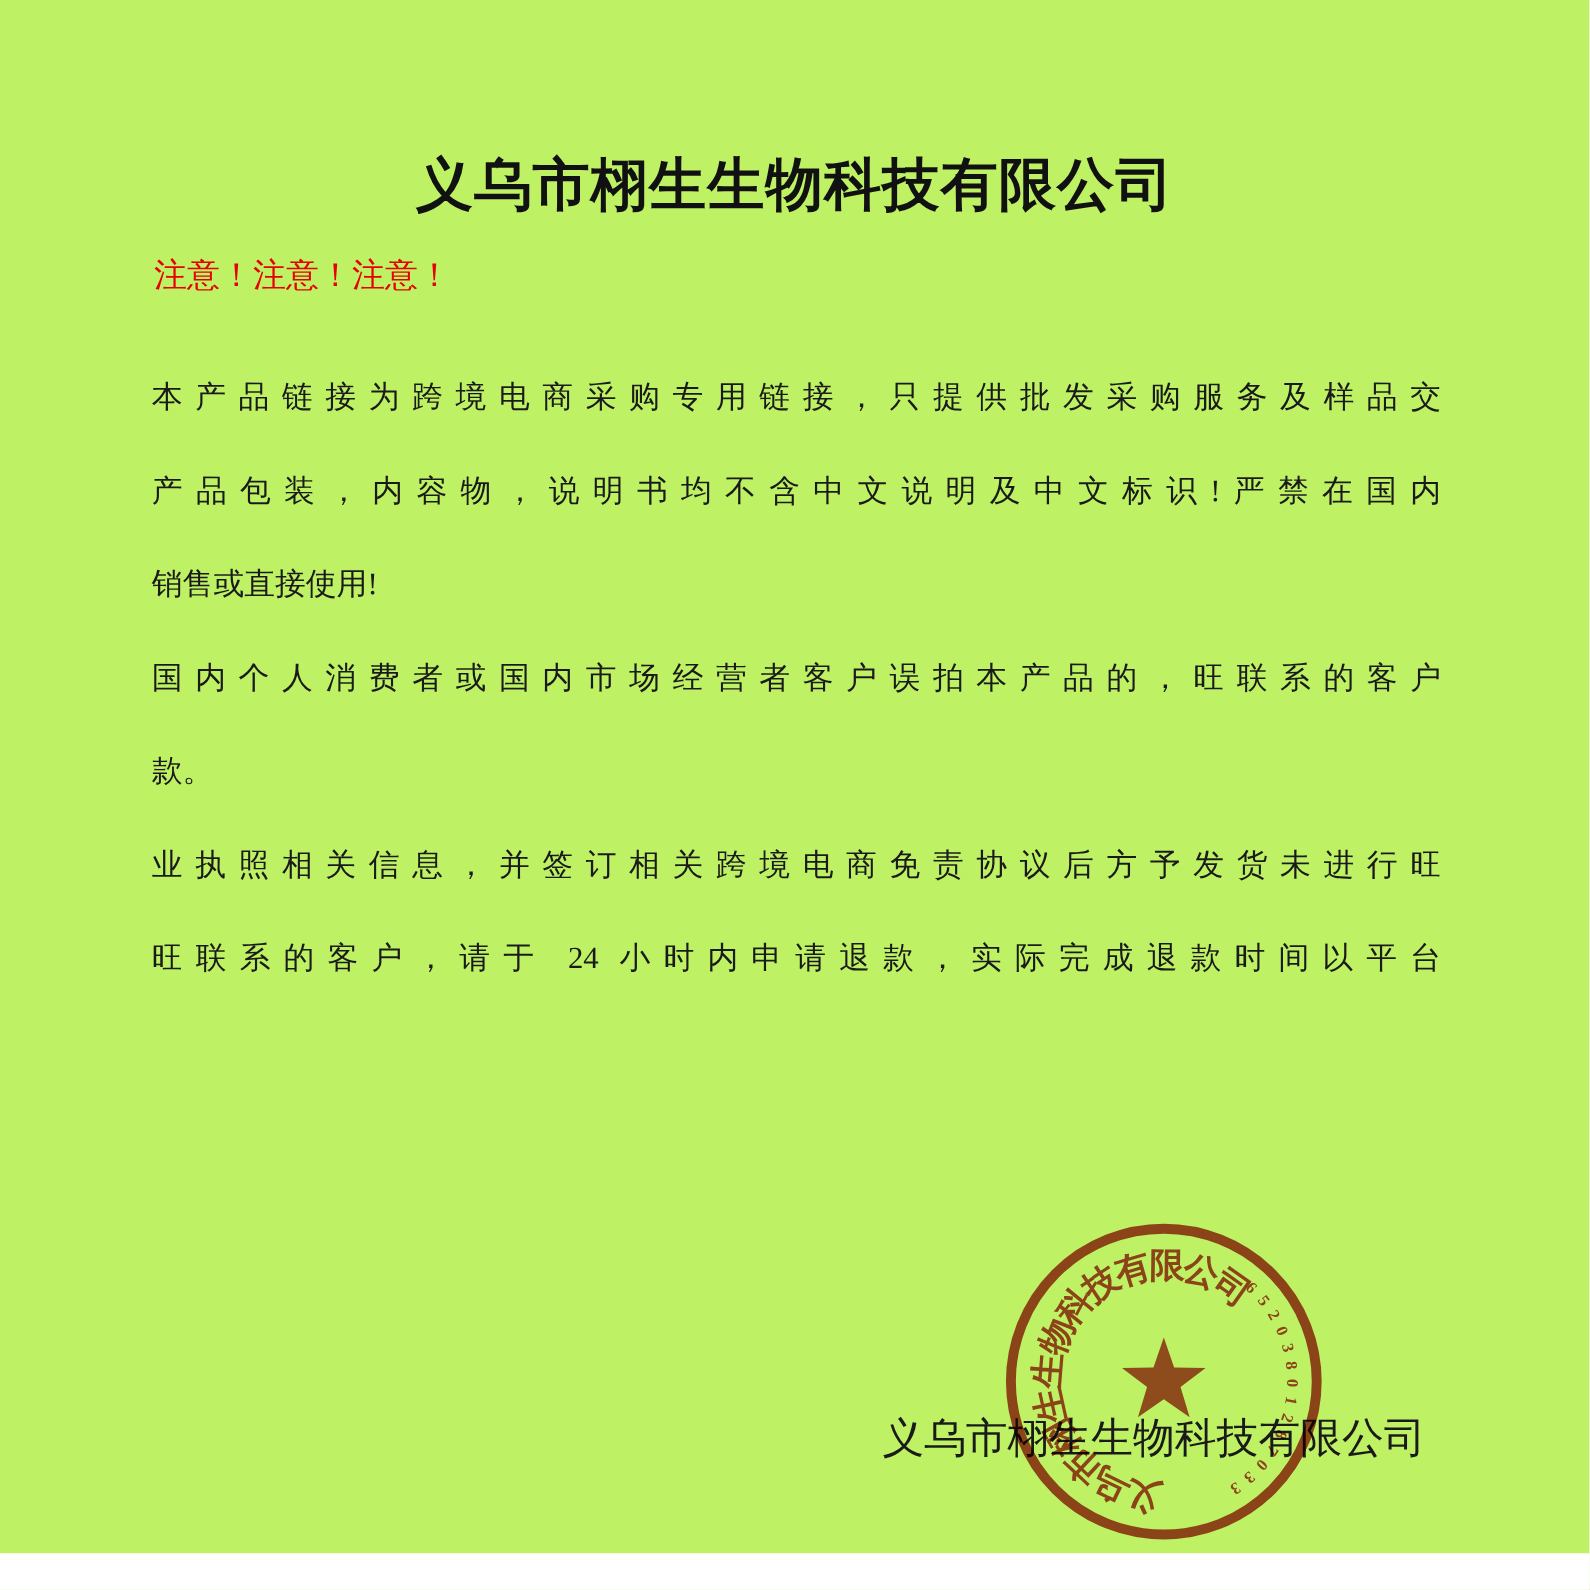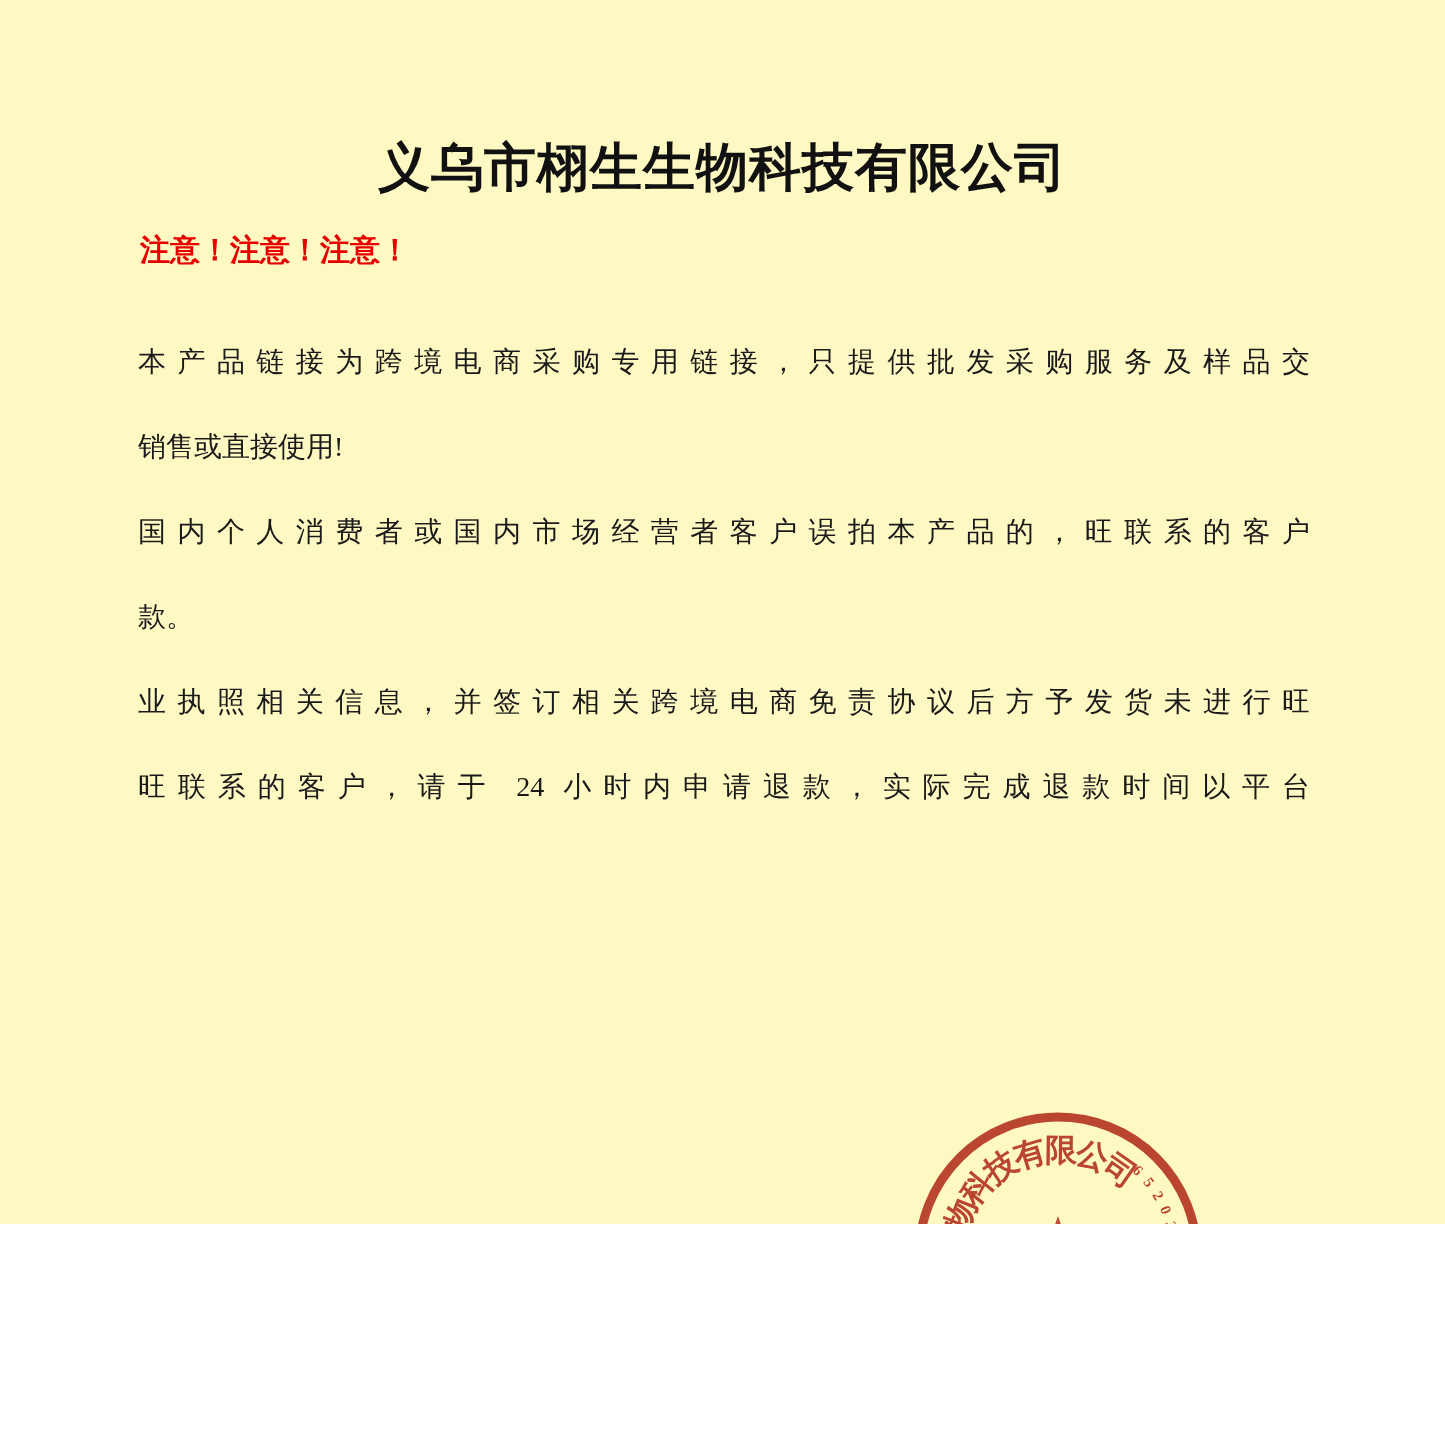--- a/index.html
+++ b/index.html
@@ -2,41 +2,41 @@
 <html><head>
 <meta charset="utf-8">
 <style>
   html, body {
     margin: 0; padding: 0;
     width: 1445px; height: 1445px;
     background: #ffffff;
   }
   .page {
     position: relative;
-    width: 1445px; height: 1224px;
+    width: 1445px; height: 1412px;
     overflow: hidden;
-    background: #fef9c3;
+    background: #bef264;
     font-family: "Liberation Serif", "DejaVu Serif", serif;
     color: #1a1a1a;
   }
   .doc-title {
     position: absolute;
     top: 98px; left: 0;
     width: 1445px;
     text-align: center;
     font-size: 52px;
     font-weight: bold;
     letter-spacing: 1px;
     color: #111111;
   }
   .notice {
     position: absolute;
     top: 230px; left: 140px;
     font-size: 30px;
-    font-weight: bold;
+    font-weight: normal;
     color: #e60000;
     text-align: center;
   }
   .body-text {
     position: absolute;
     top: 319px; left: 138px;
     width: 1172px;
     font-size: 28px;
     line-height: 85px;
     color: #1a1a1a;
@@ -72,20 +72,21 @@
 <body>
 
 <div class="page">
 
   <h1 class="doc-title">义乌市栩生生物科技有限公司</h1>
 
   <div class="notice">注意！注意！注意！</div>
 
   <div class="body-text">
     <div class="line full">本产品链接为跨境电商采购专用链接，只提供批发采购服务及样品交</div>
+    <div class="line full">产品包装，内容物，说明书均不含中文说明及中文标识!严禁在国内</div>
     <div class="line">销售或直接使用!</div>
     <div class="line full">国内个人消费者或国内市场经营者客户误拍本产品的，旺联系的客户</div>
     <div class="line">款。</div>
     <div class="line full">业执照相关信息，并签订相关跨境电商免责协议后方予发货未进行旺</div>
     <div class="line full">旺联系的客户，请于 24 小时内申请退款，实际完成退款时间以平台</div>
   </div>
 
   <div class="signature">义乌市栩生生物科技有限公司</div>
 
   <svg class="seal" viewBox="0 0 300 300" xmlns="http://www.w3.org/2000/svg">

